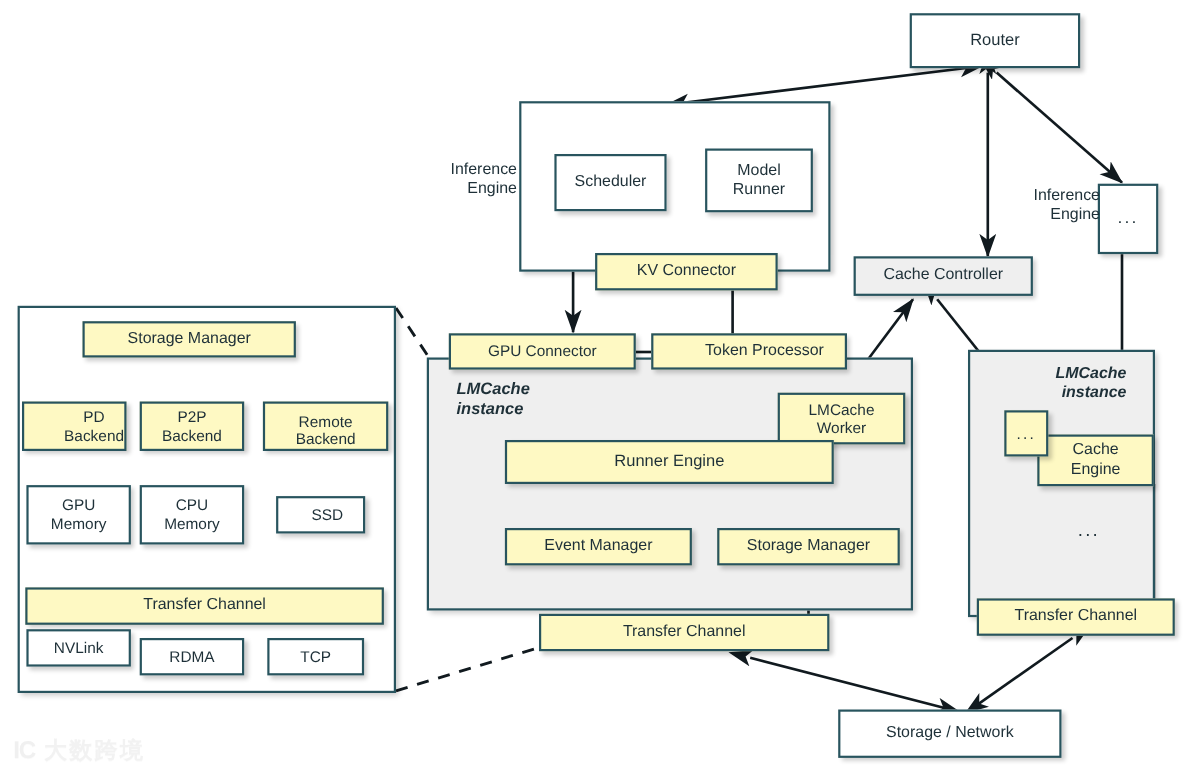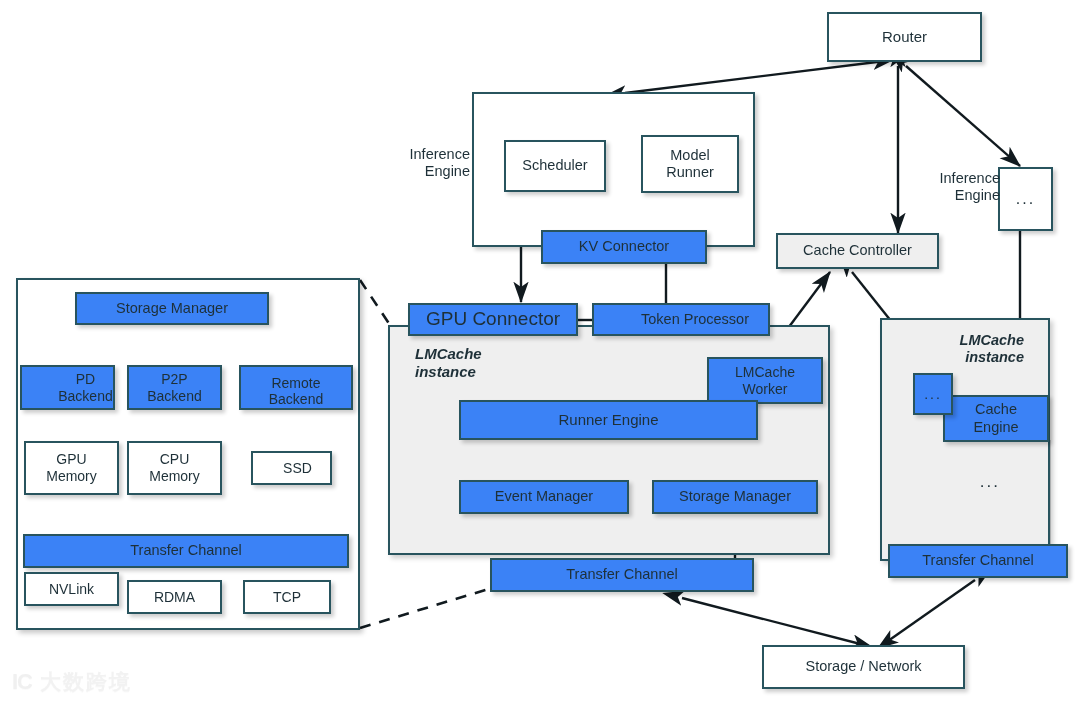--- a/index.html
+++ b/index.html
@@ -32,21 +32,21 @@
     display: flex;
     align-items: center;
     justify-content: center;
     text-align: center;
     line-height: 1.18;
     color: #1e3038;
     border: 2px solid #28545e;
     box-shadow: 3px 3px 4px rgba(0,0,0,0.20);
     z-index: 3;
   }
-  .teal   { background: #3b82f6; }
+  .teal   { background: #fef9c3; }
   .white  { background: #ffffff; }
   .gray   { background: #efefef; }
   .panel  { background: #ffffff; box-shadow: 3px 3px 5px rgba(0,0,0,0.22); z-index: 1; }
   .grouping {
     position: absolute;
     box-sizing: border-box;
     border: 2px solid #28545e;
     background: #efefef;
     box-shadow: 3px 3px 5px rgba(0,0,0,0.20);
     z-index: 2;
@@ -213,21 +213,21 @@
     <span>Cache Controller</span>
   </div>
 
   <div class="grouping" style="left:388px; top:325px; width:442px; height:230px;"></div>
 
   <div class="plainlabel italic-label" style="left:415px; top:345px; width:120px; font-size:15px; text-align:left;">
     <div>LMCache</div>
     <div>instance</div>
   </div>
 
-  <div class="node teal" style="left:408px; top:303px; width:170px; height:33px; font-size:19px;">
+  <div class="node teal" style="left:408px; top:303px; width:170px; height:33px; font-size:14px;">
     <span>GPU Connector</span>
   </div>
 
   <div class="node teal" style="left:592px; top:303px; width:178px; height:33px; font-size:14.5px;padding-left:28px;">
     <span>Token Processor</span>
   </div>
 
   <div class="node teal" style="left:707px; top:357px; width:116px; height:47px; font-size:14px;">
     <span>
       <span>LMCache</span><br>

